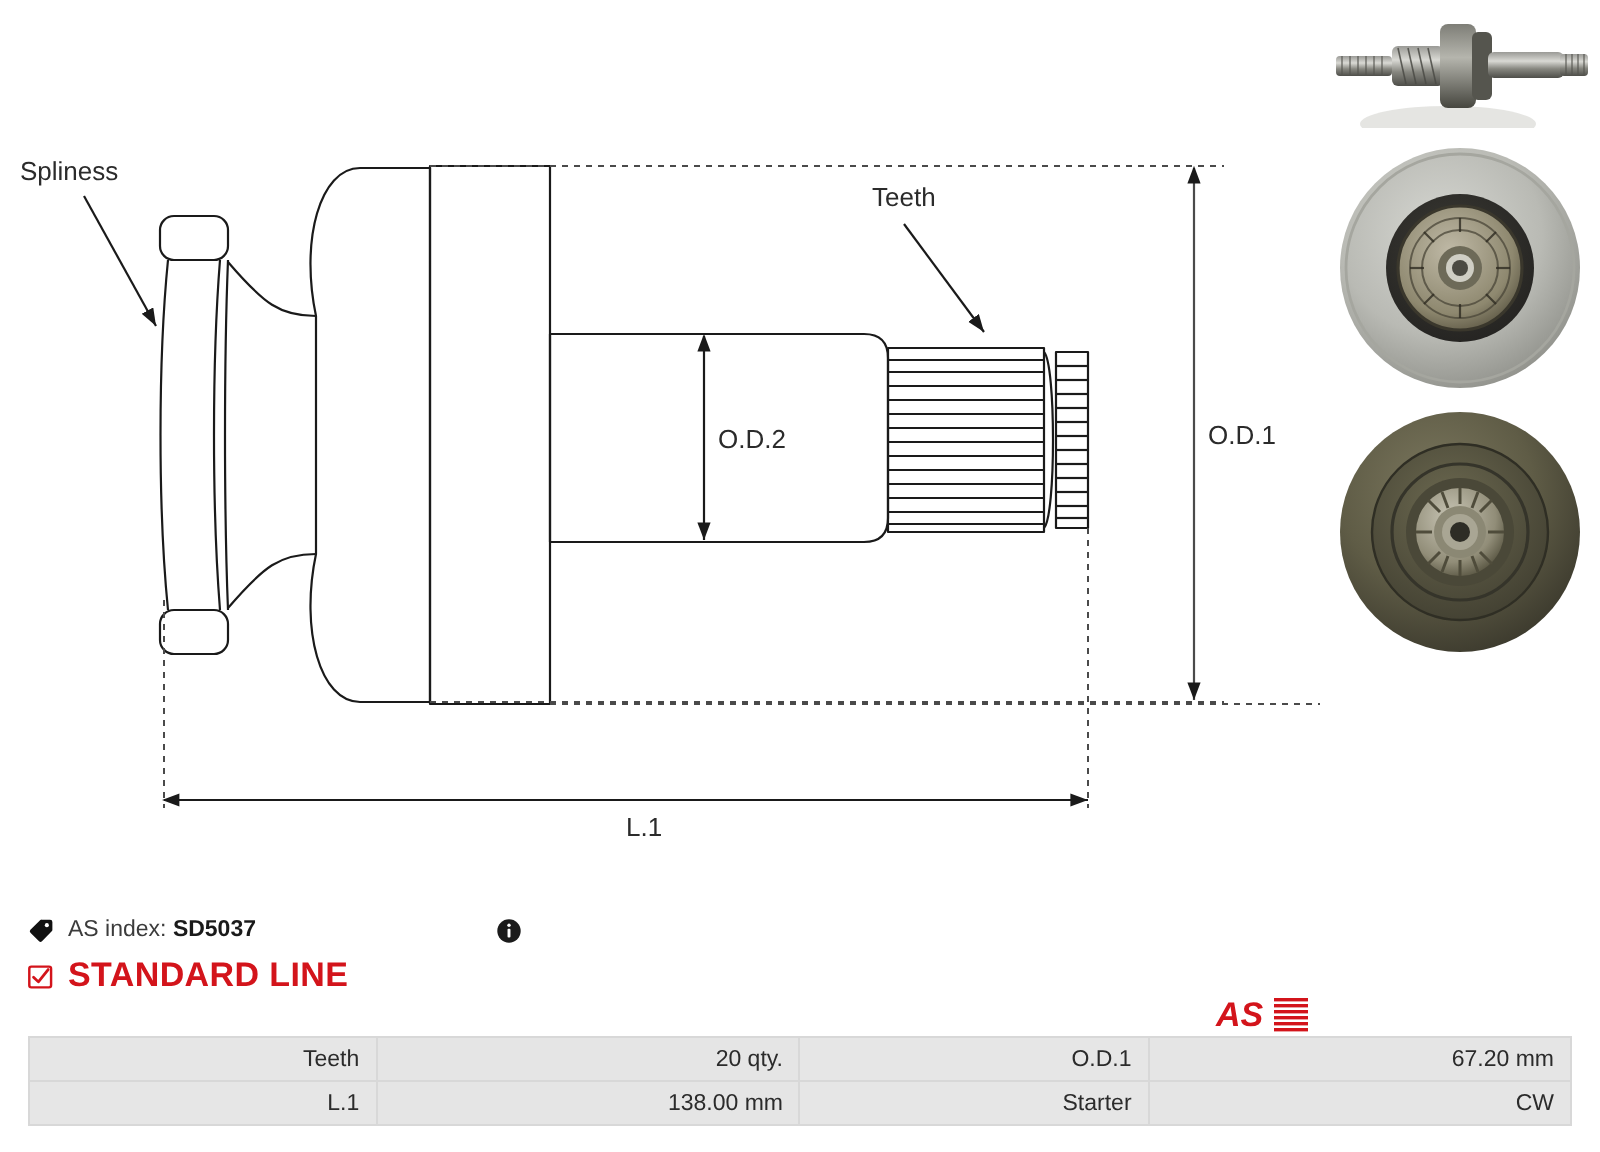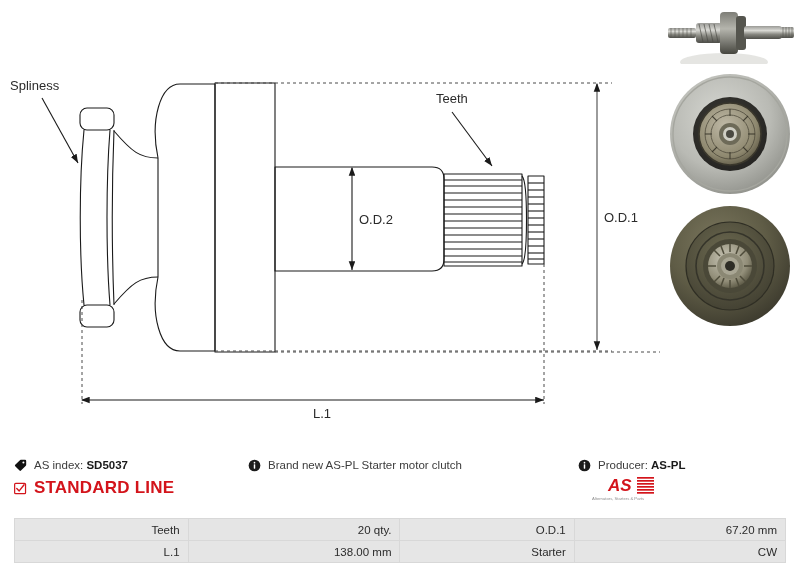--- a/index.html
+++ b/index.html
@@ -35,21 +35,21 @@
   .info-line{display:flex;align-items:flex-start;gap:7px;margin-bottom:9px;
              font-size:11.5px;line-height:14px;color:#3c3c3c;}
   .info-line .txt{white-space:nowrap;}
   .info-line b{color:#1a1a1a;font-weight:bold;margin-top:22px;}
   .std-line{color:#d3141b;font-weight:bold;font-size:17px;letter-spacing:.2px;}
 
   .ico{flex:0 0 auto;display:inline-block;margin-top:1px;}
   .ico svg{display:block;}
 
   
-  .logo{position:absolute;left:12px;top:16px;width:100px;height:30px;}
+  .logo{position:absolute;left:12px;top:38px;width:100px;height:30px;}
 
   
   .spec{position:absolute;left:14px;top:518px;width:772px;
         border-collapse:collapse;font-size:11.5px;color:#2b2b2b;}
   .spec td{height:21px;padding:0 8px;border:1px solid #d8d8d8;
            vertical-align:middle;}
   .spec td.lbl{background:#e6e6e6;text-align:right;width:172px;}
   .spec td.val{background:#e5e5e5;text-align:right;width:214px;}
 </style>
 </head>
@@ -315,36 +315,24 @@
 
     <div class="info-col" id="info-col-mid">
       <div class="info-line">
         <span class="ico">
           <svg width="13" height="13" viewBox="0 0 16 16">
             <circle cx="8" cy="8" r="7.2" fill="#1b1b1b"></circle>
             <rect x="7.1" y="6.6" width="1.8" height="5.4" rx=".6" fill="#ffffff"></rect>
             <circle cx="8" cy="4.5" r="1.05" fill="#ffffff"></circle>
           </svg>
         </span>
-        <span class="txt">Brand new AS-PL Starter motor clutch</span>
       </div>
     </div>
 
     <div class="info-col" id="info-col-right">
-      <div class="info-line">
-        <span class="ico">
-          <svg width="13" height="13" viewBox="0 0 16 16">
-            <circle cx="8" cy="8" r="7.2" fill="#1b1b1b"></circle>
-            <rect x="7.1" y="6.6" width="1.8" height="5.4" rx=".6" fill="#ffffff"></rect>
-            <circle cx="8" cy="4.5" r="1.05" fill="#ffffff"></circle>
-          </svg>
-        </span>
-        <span class="txt"><span>Producer:</span>
-          <b>AS-PL</b></span>
-      </div>
 
       <div class="logo">
         <svg width="100" height="30" viewBox="0 0 100 30">
           <text x="18" y="17" font-family="Liberation Sans, sans-serif" font-size="17" font-weight="bold" font-style="italic" fill="#d3141b">AS</text>
           <g fill="#d3141b">
             <rect x="47" y="3" width="17" height="1.7"></rect>
             <rect x="47" y="6" width="17" height="1.7"></rect>
             <rect x="47" y="9" width="17" height="1.7"></rect>
             <rect x="47" y="12" width="17" height="1.7"></rect>
             <rect x="47" y="15" width="17" height="1.7"></rect>

